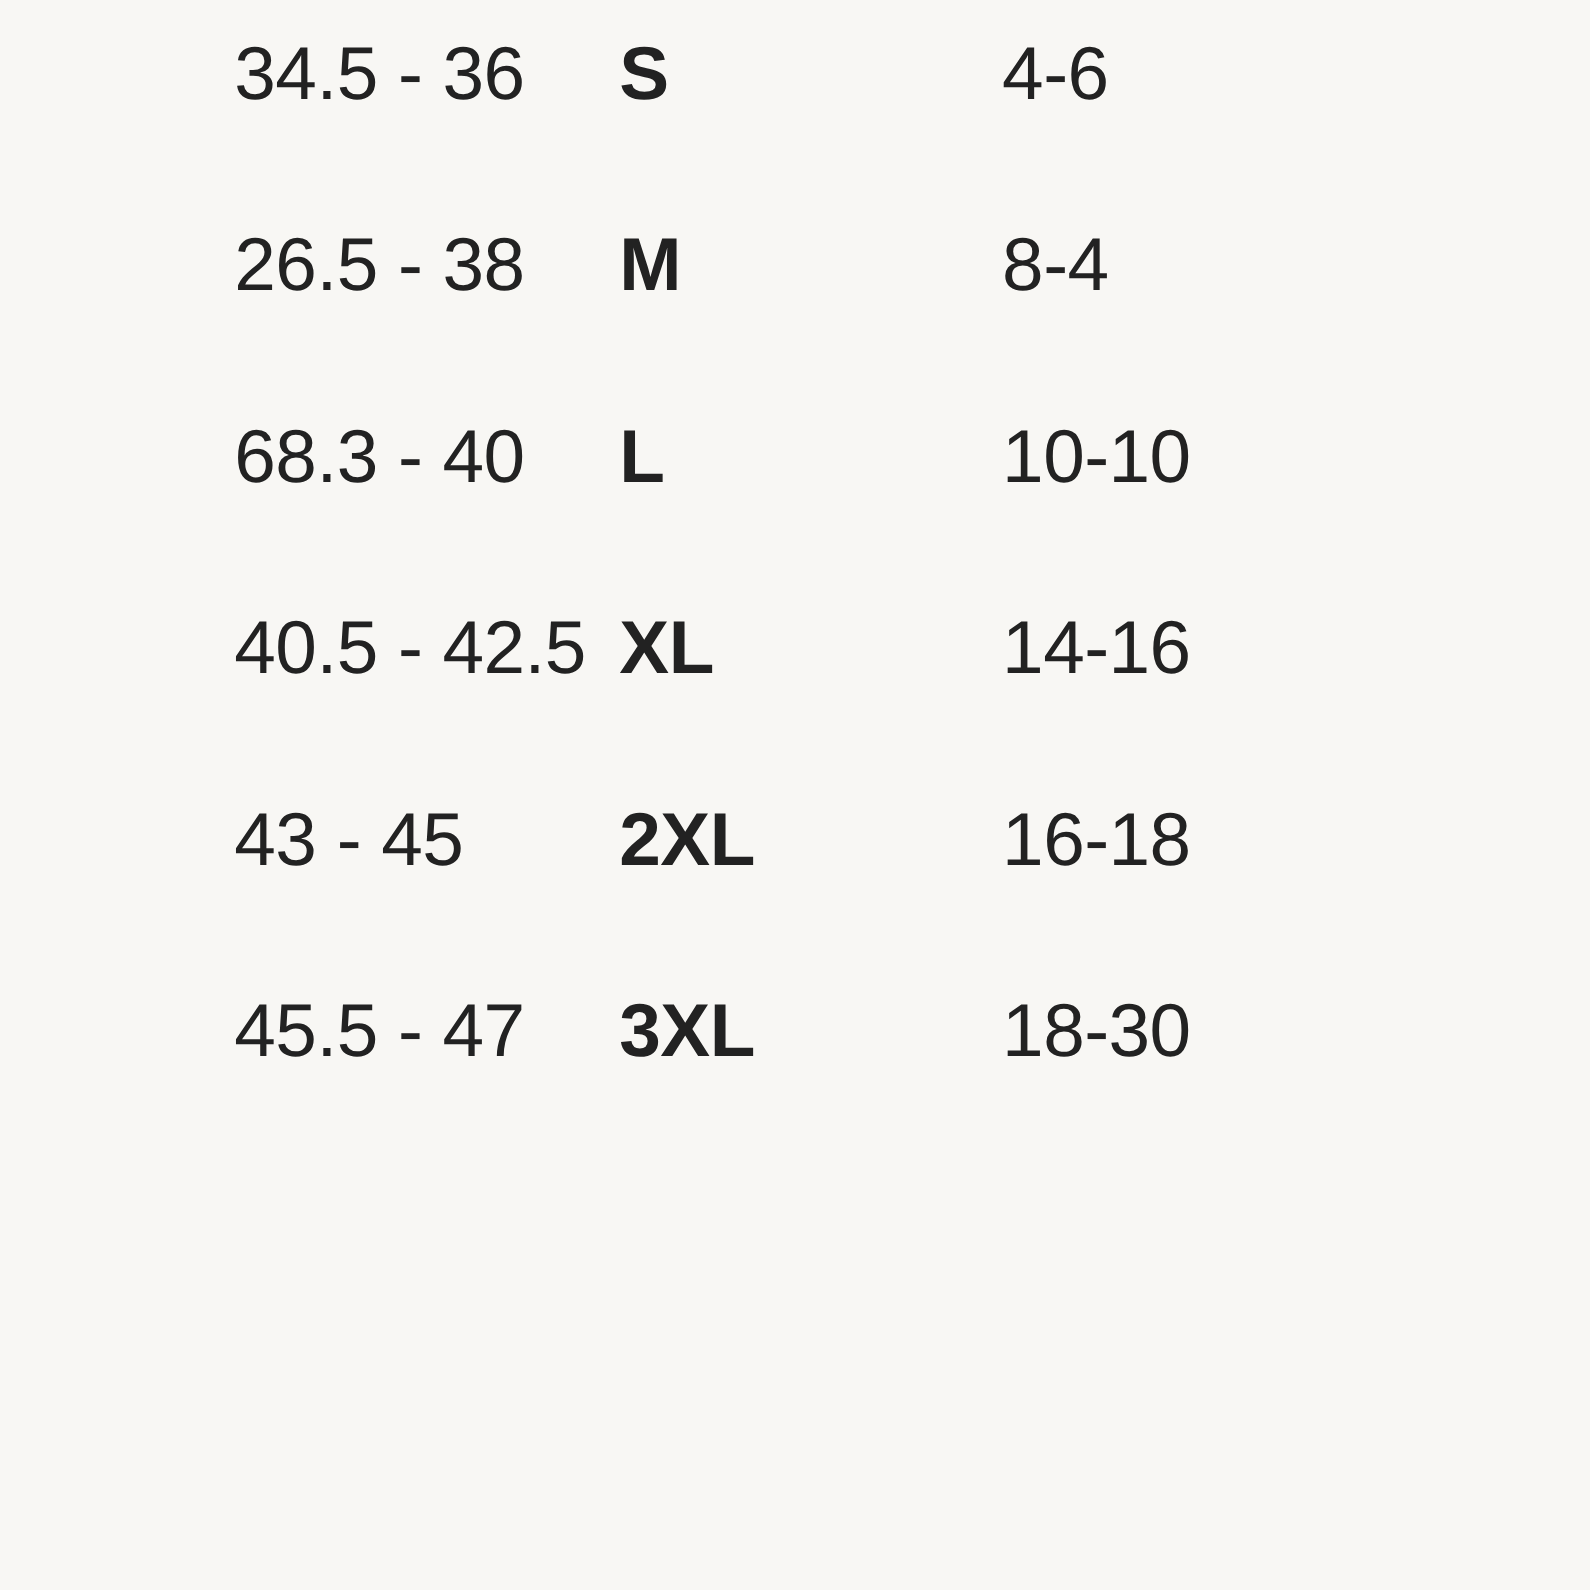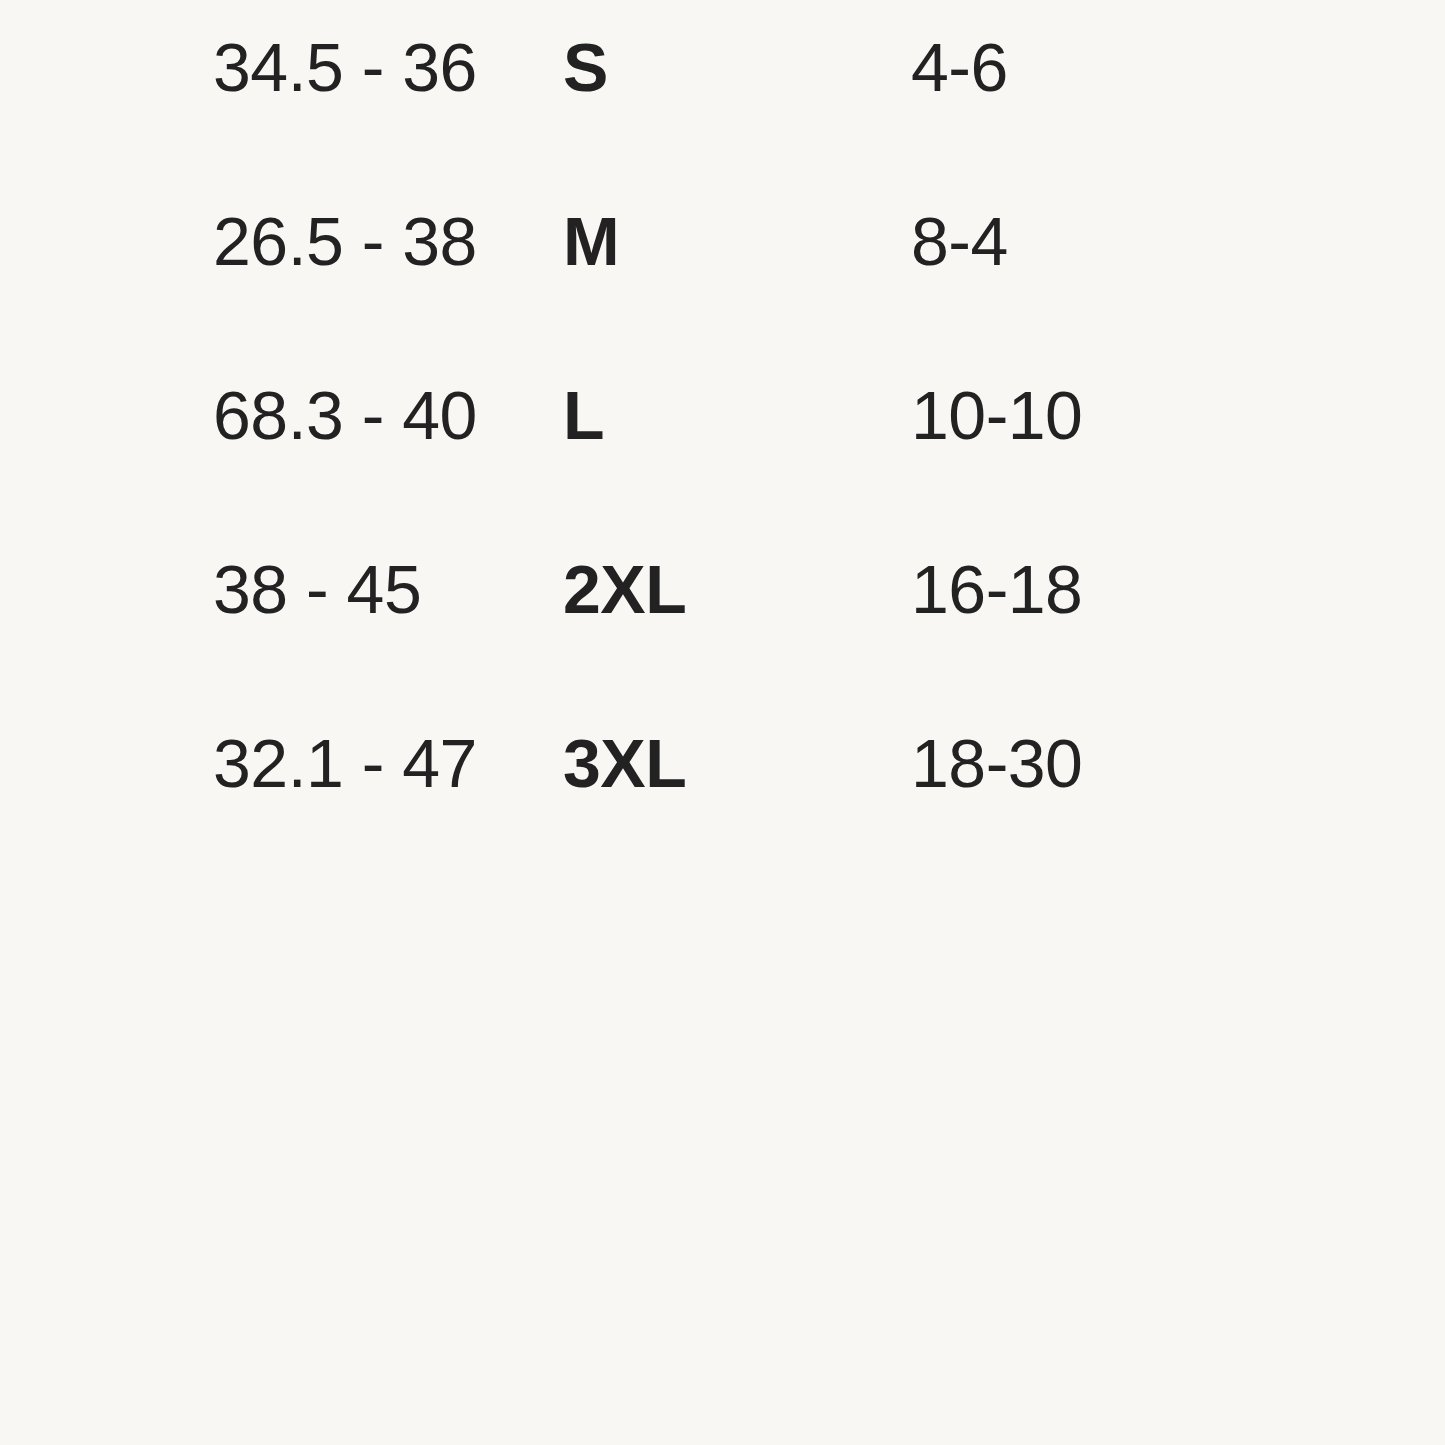--- a/index.html
+++ b/index.html
@@ -59,24 +59,29 @@
         <td class="measurement-cell">26.5 - 38</td>
         <td class="size-label-cell">M</td>
         <td class="numeric-size-cell">8-4</td>
       </tr>
       <tr>
         <td class="measurement-cell">68.3 - 40</td>
         <td class="size-label-cell">L</td>
         <td class="numeric-size-cell">10-10</td>
       </tr>
       <tr>
-        <td class="measurement-cell">38 - 45</td>
+        <td class="measurement-cell">40.5 - 42.5</td>
+        <td class="size-label-cell">XL</td>
+        <td class="numeric-size-cell">14-16</td>
+      </tr>
+      <tr>
+        <td class="measurement-cell">43 - 45</td>
         <td class="size-label-cell">2XL</td>
         <td class="numeric-size-cell">16-18</td>
       </tr>
       <tr>
-        <td class="measurement-cell">32.1 - 47</td>
+        <td class="measurement-cell">45.5 - 47</td>
         <td class="size-label-cell">3XL</td>
         <td class="numeric-size-cell">18-30</td>
       </tr>
     </tbody>
   </table>
 </div>
 
 </body></html>

